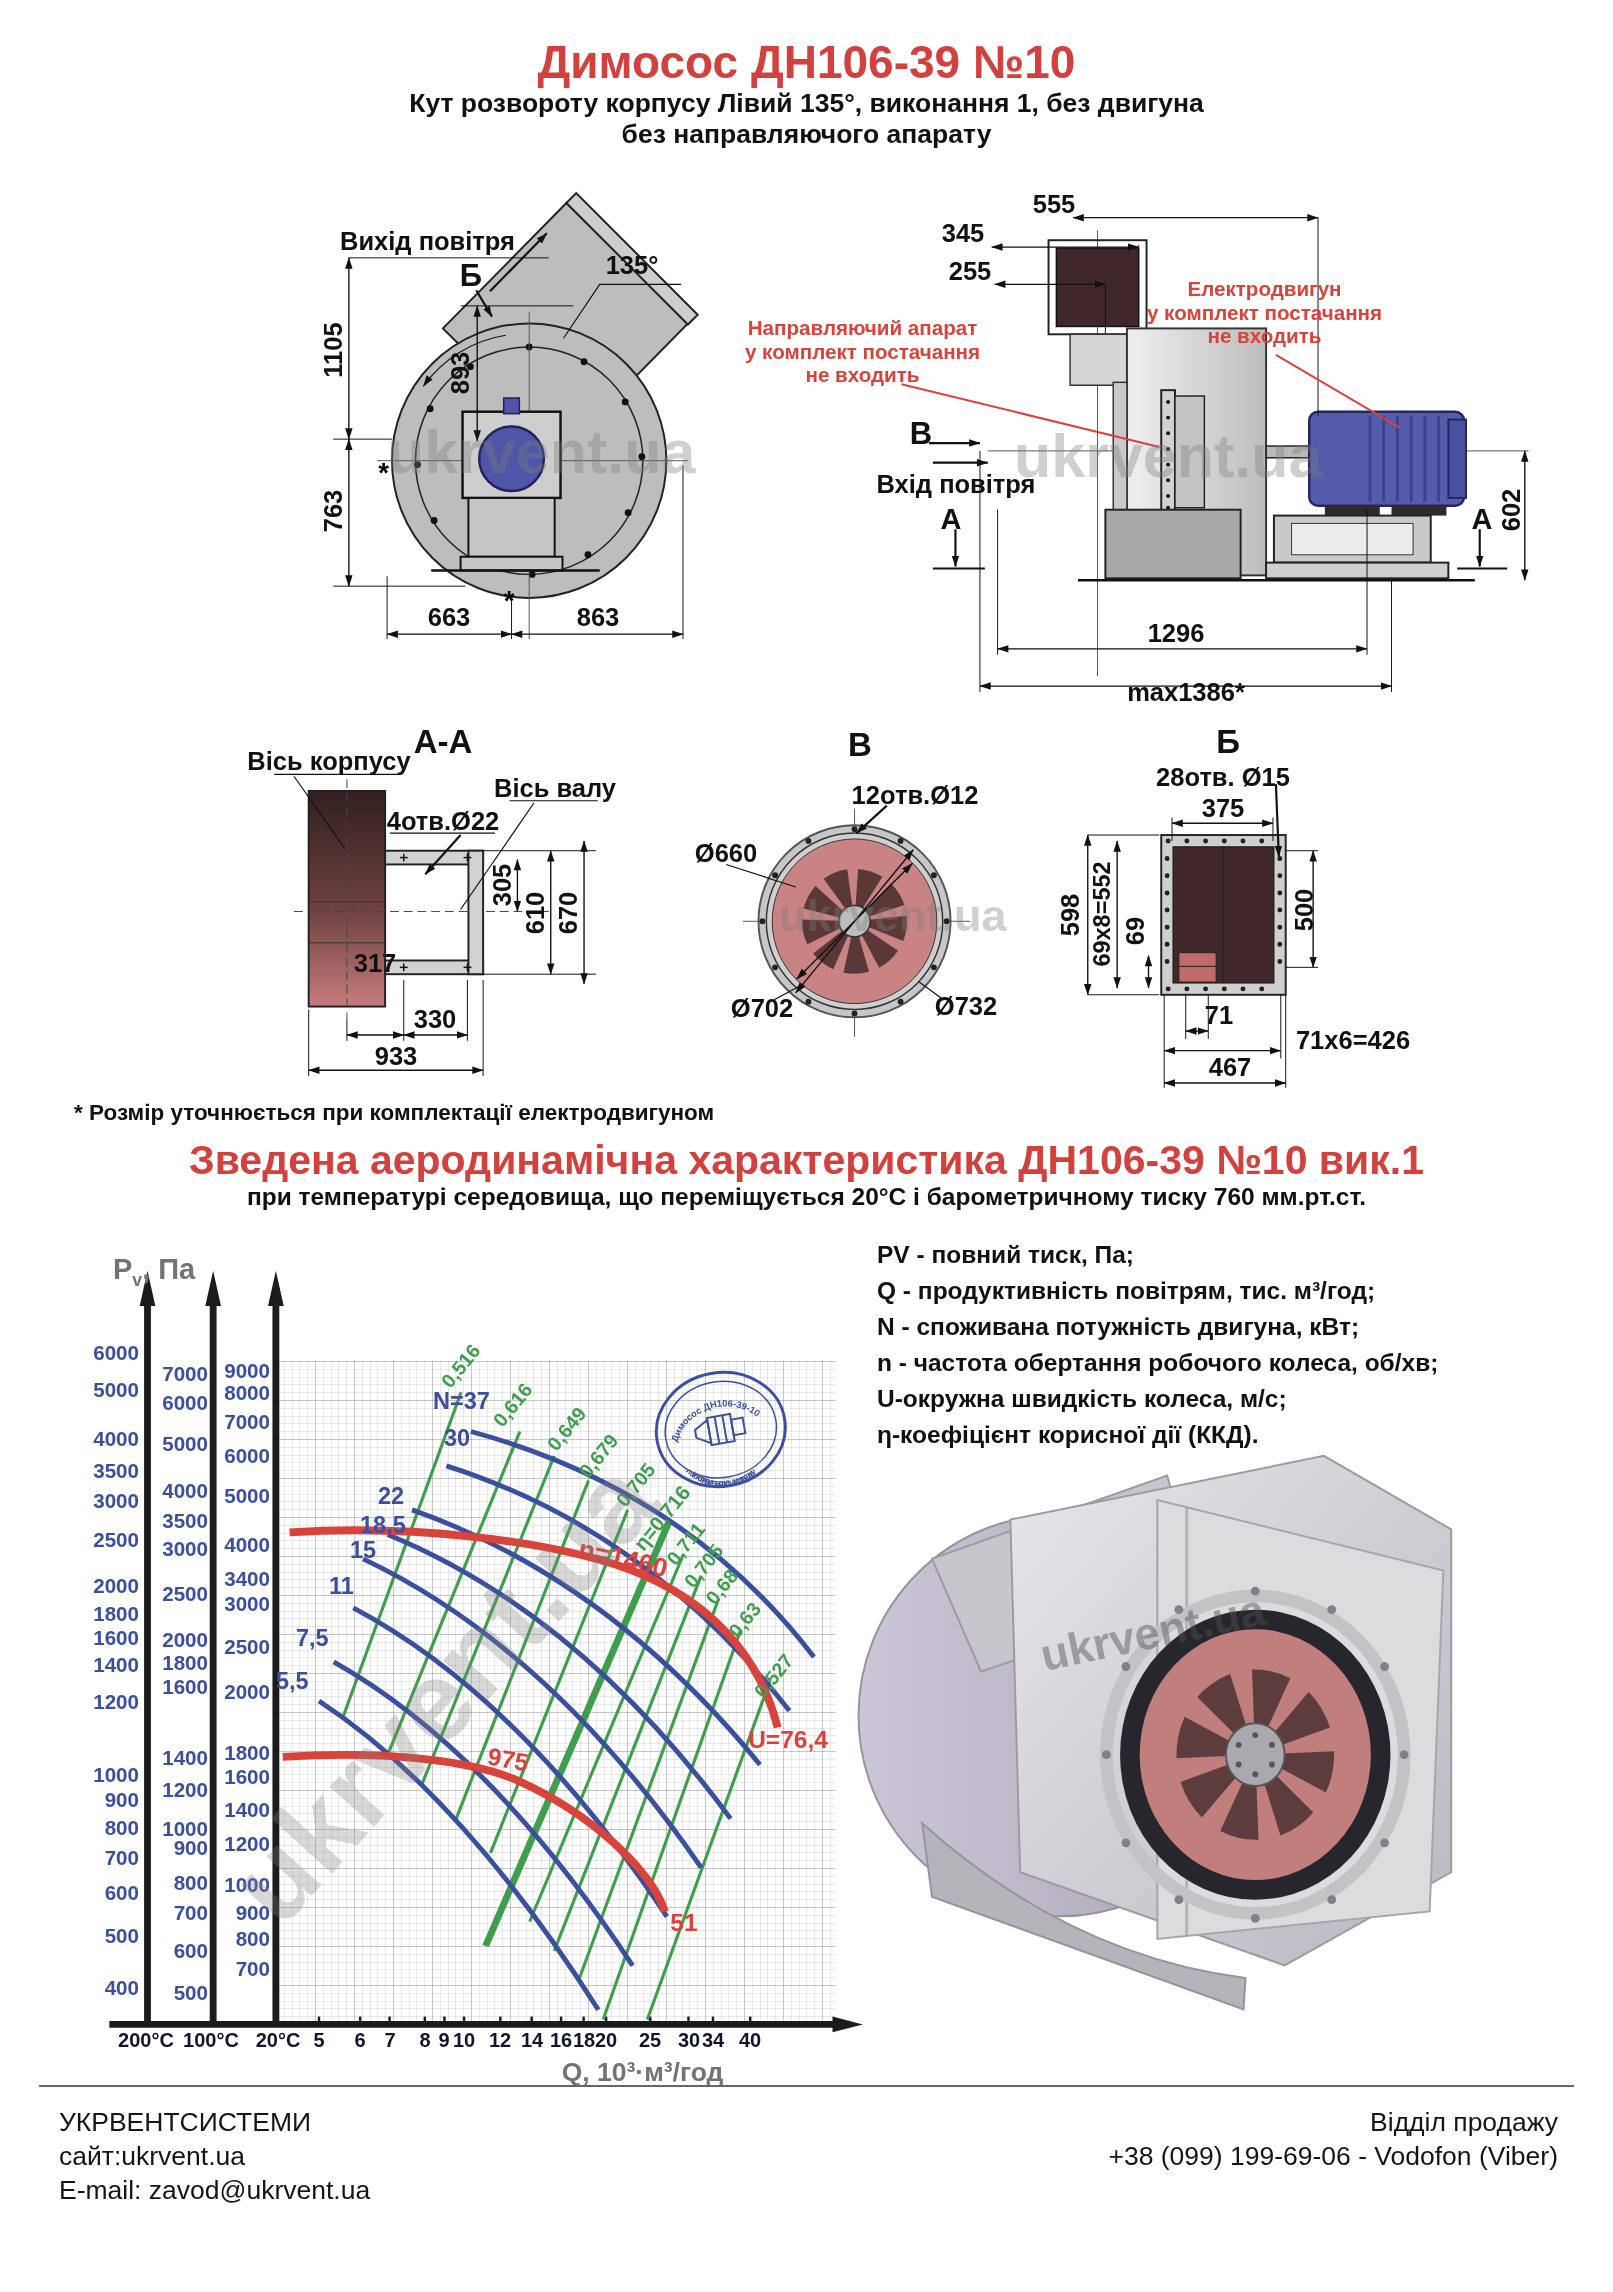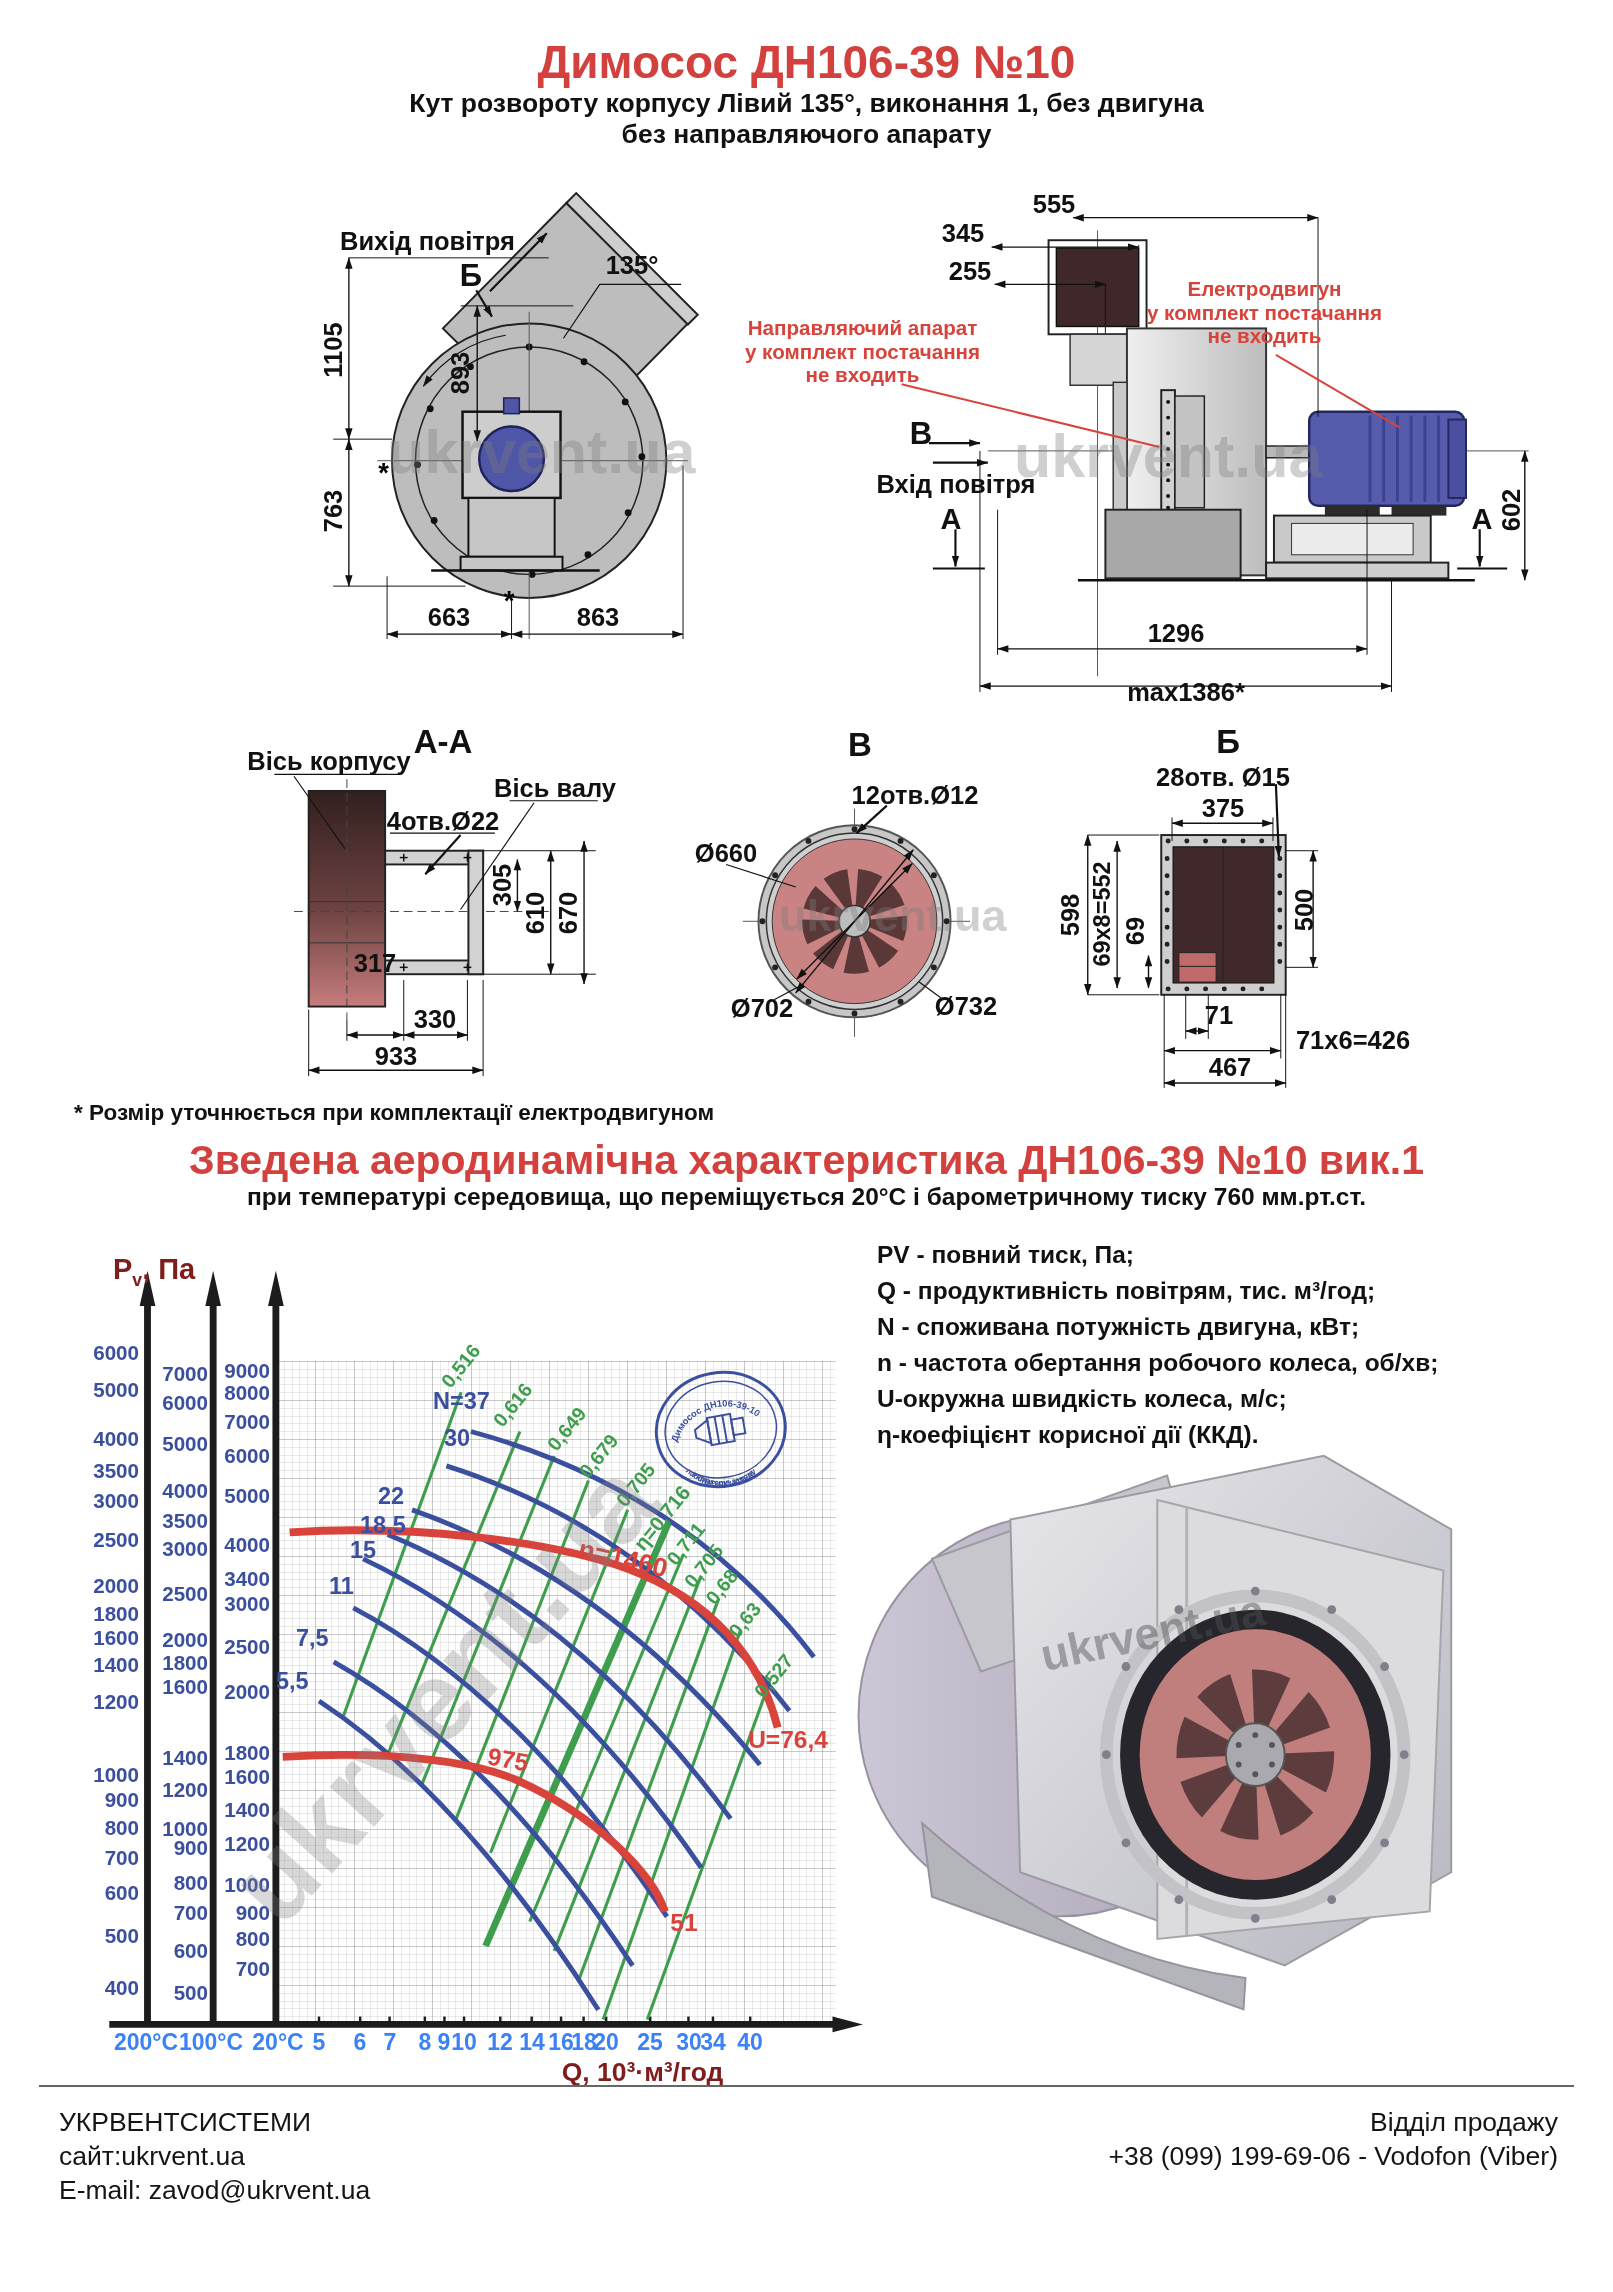--- a/index.html
+++ b/index.html
@@ -3,27 +3,27 @@
 <meta charset="utf-8">
 <style>
   html,body{margin:0;padding:0;background:#fff}
   .page{position:relative;width:1613px;height:2293px;background:#fff;overflow:hidden;
         font-family:"Liberation Sans",sans-serif;color:#111}
   .abs{position:absolute}
   .lbl{position:absolute;font-weight:bold;color:#111;white-space:nowrap;font-size:25.5px}
   .ctr{transform:translate(-50%,-50%)}
   .rot{transform:translate(-50%,-50%) rotate(-90deg)}
   .red{color:#d2413d}
-  .blue{color:#7f1d1d}
+  .blue{color:#737373}
   .title{position:absolute;width:100%;text-align:center;font-weight:bold}
   .note{position:absolute;text-align:center;color:#d8433c;font-weight:bold;font-size:20.6px;
         line-height:23.5px;white-space:pre-line}
   .sv{position:absolute;right:0;font-weight:bold;color:#3b4f9f;font-size:20.6px}
   .col{position:absolute;top:0;height:100%}
-  .xt{position:absolute;font-weight:bold;color:#3b82f6;font-size:23px;transform:translateX(-50%)}
+  .xt{position:absolute;font-weight:bold;color:#0f172a;font-size:20px;transform:translateX(-50%)}
   .nl{position:absolute;font-weight:bold;color:#3b4f9f;font-size:23.5px}
   .el{position:absolute;font-weight:bold;color:#3f9e4d;font-size:19.6px;
       transform:translate(-50%,-50%) rotate(-51deg);white-space:nowrap}
   .rl{position:absolute;font-weight:bold;color:#d8433c;white-space:nowrap}
   .wm{position:absolute;font-weight:bold;color:rgba(125,125,125,.36);white-space:nowrap}
   .grid{position:absolute;background-color:#fefefe;background-image:
     repeating-linear-gradient(to right, rgba(0,0,0,.14) 0 1px, transparent 1px 39px),
     repeating-linear-gradient(to bottom, rgba(0,0,0,.14) 0 1px, transparent 1px 39px),
     repeating-linear-gradient(to right, rgba(0,0,0,.08) 0 1px, transparent 1px 7.8px),
     repeating-linear-gradient(to bottom, rgba(0,0,0,.08) 0 1px, transparent 1px 7.8px)}

